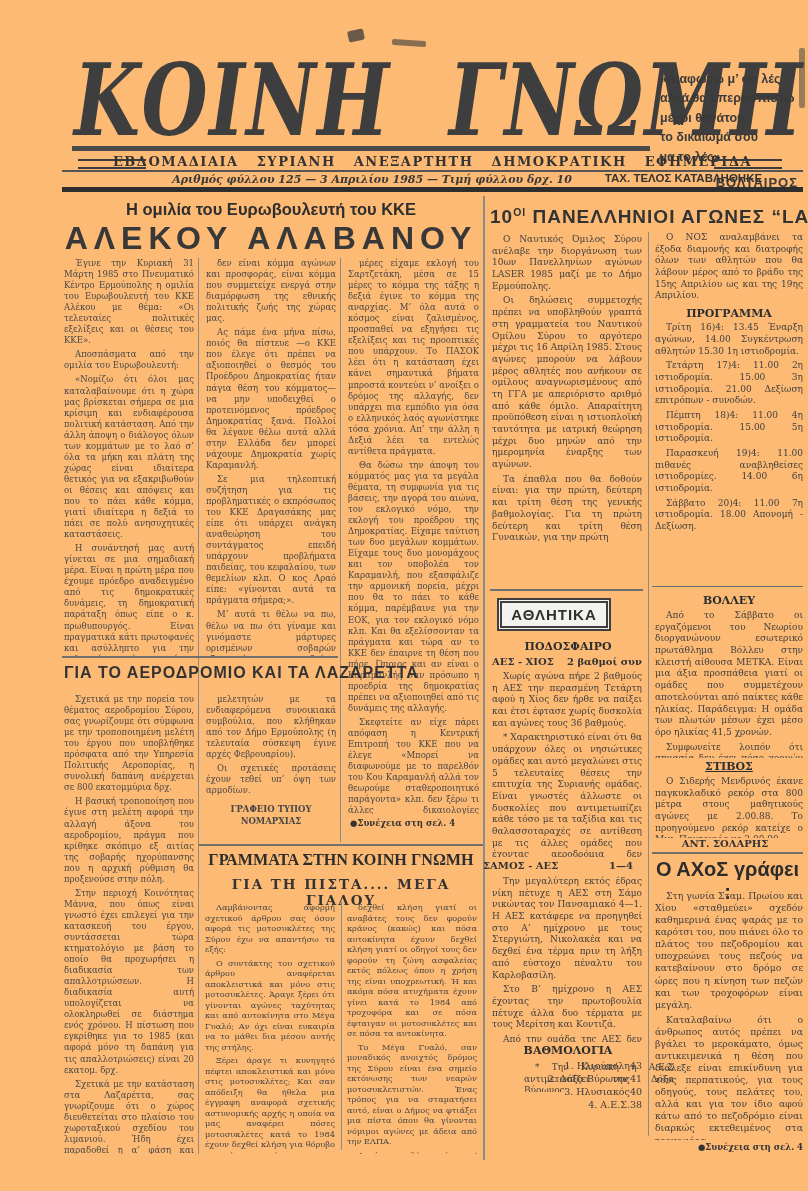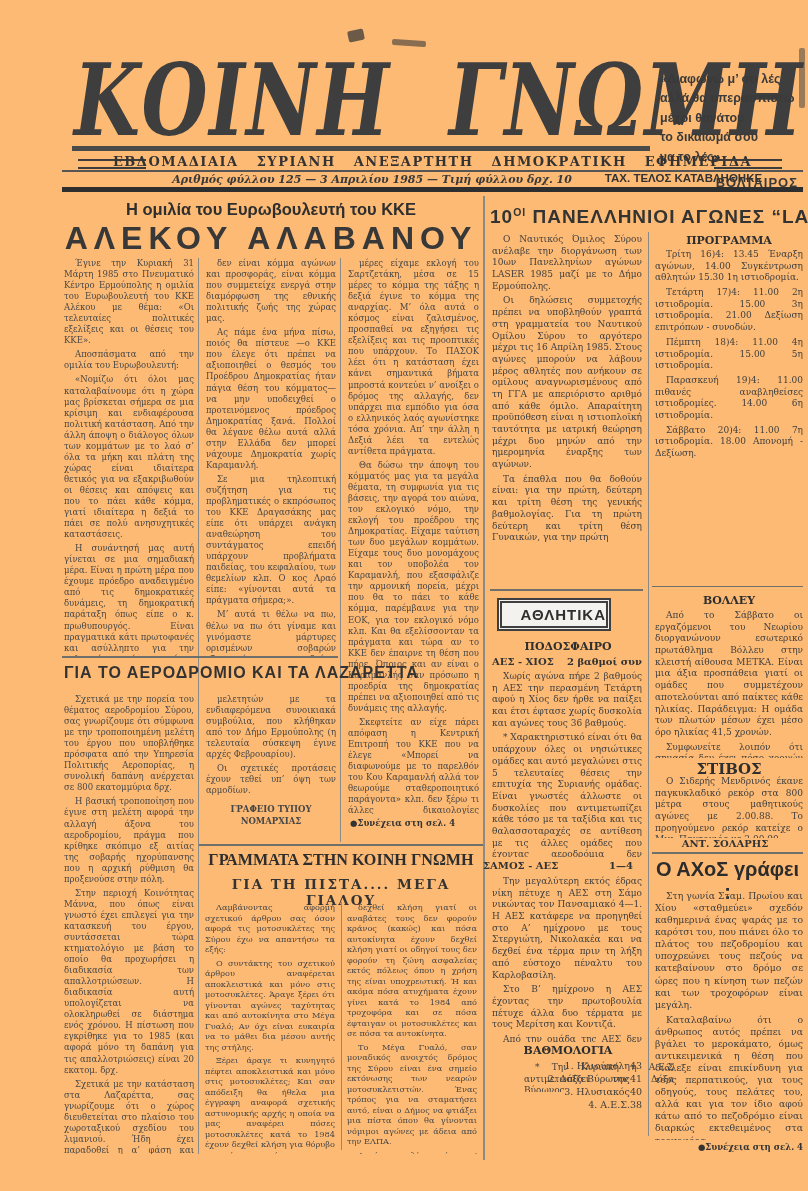--- a/index.html
+++ b/index.html
@@ -43,21 +43,21 @@
   .sm82{font-size:8.2px;line-height:1.28;color:#474747;}
   .ser9{font-size:9px;line-height:1.3;color:#3f3f3f;}
   .subhead{text-align:center;font-weight:bold;color:#2f2f2f;}
   .sig p{text-align:center;text-indent:0;margin:0 0 1px;}
   .cont{position:absolute;font-weight:bold;font-size:8.5px;color:#333;}
   .matchline{position:absolute;display:flex;justify-content:space-between;
      font-weight:bold;font-size:10px;color:#333;}
   .standing-row{display:flex;justify-content:flex-end;font-size:9.5px;
      color:#3d3d3d;margin-bottom:2px;}
   .athl-box{position:absolute;left:497px;top:598px;width:104px;padding:3px 0;
-     border:5px double #3f3f3f;text-align:right;
+     border:5px double #3f3f3f;text-align:center;
      font-family:"Liberation Sans",sans-serif;font-weight:bold;font-size:15px;
      letter-spacing:1px;color:#2f2f2f;background:#f3f2ee;}
   .axos-title{position:absolute;left:652px;top:858px;width:151px;text-align:center;
      font-family:"Liberation Sans",sans-serif;font-weight:bold;font-size:20px;color:#2c2c2c;}
   .letters-title{position:absolute;left:199px;top:850px;width:284px;text-align:center;
      font-family:"Liberation Serif",serif;font-weight:bold;font-size:17px;
      transform:scaleX(0.95);color:#2e2e2e;white-space:nowrap;}
   .letters-sub{position:absolute;left:199px;top:876px;width:284px;text-align:center;
      font-weight:bold;font-size:13.5px;letter-spacing:2px;color:#333;}
   .smudge{position:absolute;background:#3a3a3a;opacity:.75;border-radius:2px;}
@@ -161,20 +161,21 @@
   <div class="headline-md" style="left:490px;top:206px;width:313px;text-align:center;font-size:19px;letter-spacing:1px;">
     <span>10</span><sup>ΟΙ</sup><span> ΠΑΝΕΛΛΗΝΙΟΙ ΑΓΩΝΕΣ “LASER„</span>
   </div>
   <div class="col ser9" style="left:492px;top:234px;width:150px;height:350px;">
       <p>Ο Ναυτικός Όμιλος Σύρου ανέλαβε την διοργάνωση των 10ων Πανελληνίων αγώνων LASER 1985 μαζί με το Δήμο Ερμούπολης.</p>
       <p>Οι δηλώσεις συμμετοχής πρέπει να υποβληθούν γραπτά στη γραμματεία του Ναυτικού Ομίλου Σύρου το αργότερο μέχρι τις 16 Απρίλη 1985. Στους αγώνες μπορούν να λάβουν μέρος αθλητές που ανήκουν σε ομίλους αναγνωρισμένους από τη ΓΓΑ με απεριόριστο αριθμό από κάθε όμιλο. Απαραίτητη προϋπόθεση είναι η ιστιοπλοϊκή ταυτότητα με ιατρική θεώρηση μέχρι δυο μηνών από την ημερομηνία έναρξης των αγώνων.</p>
       <p>Τα έπαθλα που θα δοθούν είναι: για την πρώτη, δεύτερη και τρίτη θέση της γενικής βαθμολογίας. Για τη πρώτη δεύτερη και τρίτη θέση Γυναικών, για την πρώτη</p>
     </div>
   <div style="position:absolute;left:655px;top:232px;width:148px;height:352px;overflow:hidden;">
     <div class="col ser9" style="position:static;">
+        <p>Ο ΝΟΣ αναλαμβάνει τα έξοδα διαμονής και διατροφής όλων των αθλητών που θα λάβουν μέρος από το βράδυ της 15ης Απριλίου ως και της 19ης Απριλίου.</p>
       </div>
     <div class="subhead" style="font-size:11px;margin:2px 0;">ΠΡΟΓΡΑΜΜΑ</div>
     <div class="col ser9" style="position:static;">
         <p>Τρίτη 16)4: 13.45 Έναρξη αγώνων, 14.00 Συγκέντρωση αθλητών 15.30 1η ιστιοδρομία.</p>
         <p>Τετάρτη 17)4: 11.00 2η ιστιοδρομία. 15.00 3η ιστιοδρομία. 21.00 Δεξίωση επιτρόπων - συνοδών.</p>
         <p>Πέμπτη 18)4: 11.00 4η ιστιοδρομία. 15.00 5η ιστιοδρομία.</p>
         <p>Παρασκευή 19)4: 11.00 πιθανές αναβληθείσες ιστιοδρομίες. 14.00 6η ιστιοδρομία.</p>
         <p>Σάββατο 20)4: 11.00 7η ιστιοδρομία. 18.00 Απονομή - Δεξίωση.</p>
       </div>
   </div>
@@ -222,21 +223,21 @@
   </div>
   <div class="col ser9" style="left:492px;top:1062px;width:150px;height:30px;margin-left:32px;">
       <p>* Την Κυριακή η Α.Ε.Σ αντιμετωπίζει την Δόξα Βύρωνος.</p>
     </div>
 
   <div class="subhead" style="position:absolute;left:655px;top:594px;width:148px;font-size:11px;">ΒΟΛΛΕΥ</div>
   <div class="col ser9" style="left:655px;top:610px;width:148px;height:148px;">
       <p>Από το Σάββατο οι εργαζόμενοι του Νεωρίου διοργανώνουν εσωτερικό πρωτάθλημα Βόλλευ στην κλειστή αίθουσα ΜΕΤΚΑ. Είναι μια άξια προσπάθεια γιατί οι ομάδες που συμμετέχουν αποτελούνται από παίκτες κάθε ηλικίας. Παράδειγμα: Η ομάδα των πλωτών μέσων έχει μέσο όρο ηλικίας 41,5 χρονών.</p>
       <p>Συμφωνείτε λοιπόν ότι σημασία δεν έχει πόσο χρονών είσαι αλλά πόσο νιώθεις.</p>
     </div>
-  <div class="subhead" style="position:absolute;left:655px;top:760px;width:148px;font-size:15px;">ΣΤΙΒΟΣ</div>
+  <div class="subhead" style="position:absolute;left:655px;top:760px;width:148px;font-size:11px;text-decoration:underline;">ΣΤΙΒΟΣ</div>
   <div class="col ser9" style="left:655px;top:776px;width:148px;height:62px;">
       <p>Ο Σιδερής Μενδρινός έκανε παγκυκλαδικό ρεκόρ στα 800 μέτρα στους μαθητικούς αγώνες με 2.00.88. Το προηγούμενο ρεκόρ κατείχε ο Μιχ. Παντογιός με 2.00.90.</p>
     </div>
   <div style="position:absolute;left:655px;top:838px;width:140px;text-align:center;font-weight:bold;font-size:10px;color:#333;">ΑΝΤ. ΣΟΛΑΡΗΣ</div>
 
   <div class="hrule" style="left:652px;top:852px;width:151px;"></div>
   <div class="axos-title">Ο ΑΧοΣ γράφει :</div>
   <div class="col ser9" style="left:655px;top:890px;width:148px;height:250px;font-size:9.3px;">
       <p>Στη γωνία Σταμ. Πρωίου και Χίου «σταθμεύει» σχεδόν καθημερινά ένας ψαράς με το καρότσι του, που πιάνει όλο το πλάτος του πεζοδρομίου και υποχρεώνει τους πεζούς να κατεβαίνουν στο δρόμο σε ώρες που η κίνηση των πεζών και των τροχοφόρων είναι μεγάλη.</p>
       <p>Καταλαβαίνω ότι ο άνθρωπος αυτός πρέπει να βγάλει το μεροκάματο, όμως αντικειμενικά η θέση που διάλεξε είναι επικίνδυνη για τους περπατικούς, για τους οδηγούς, τους πελάτες του, αλλά και για τον ίδιο αφού κάτω από το πεζοδρόμιο είναι διαρκώς εκτεθειμένος στα τροχοφόρα.</p>

